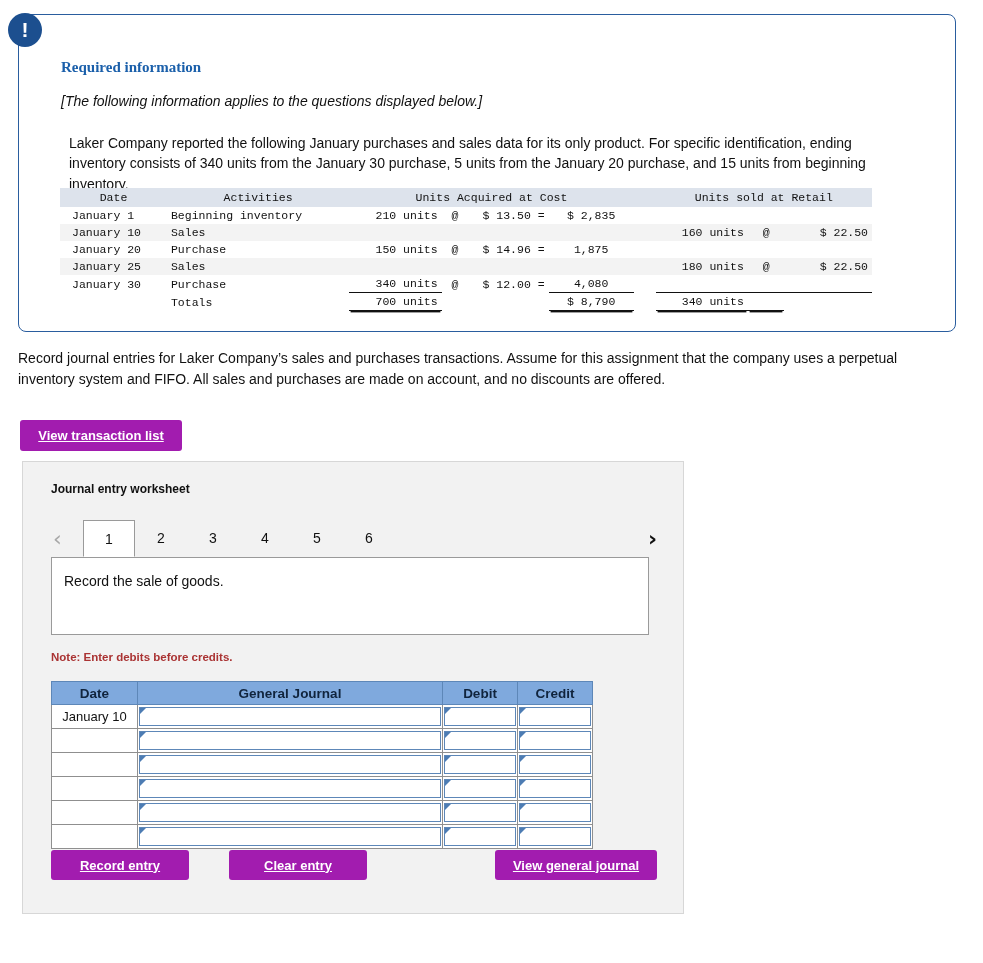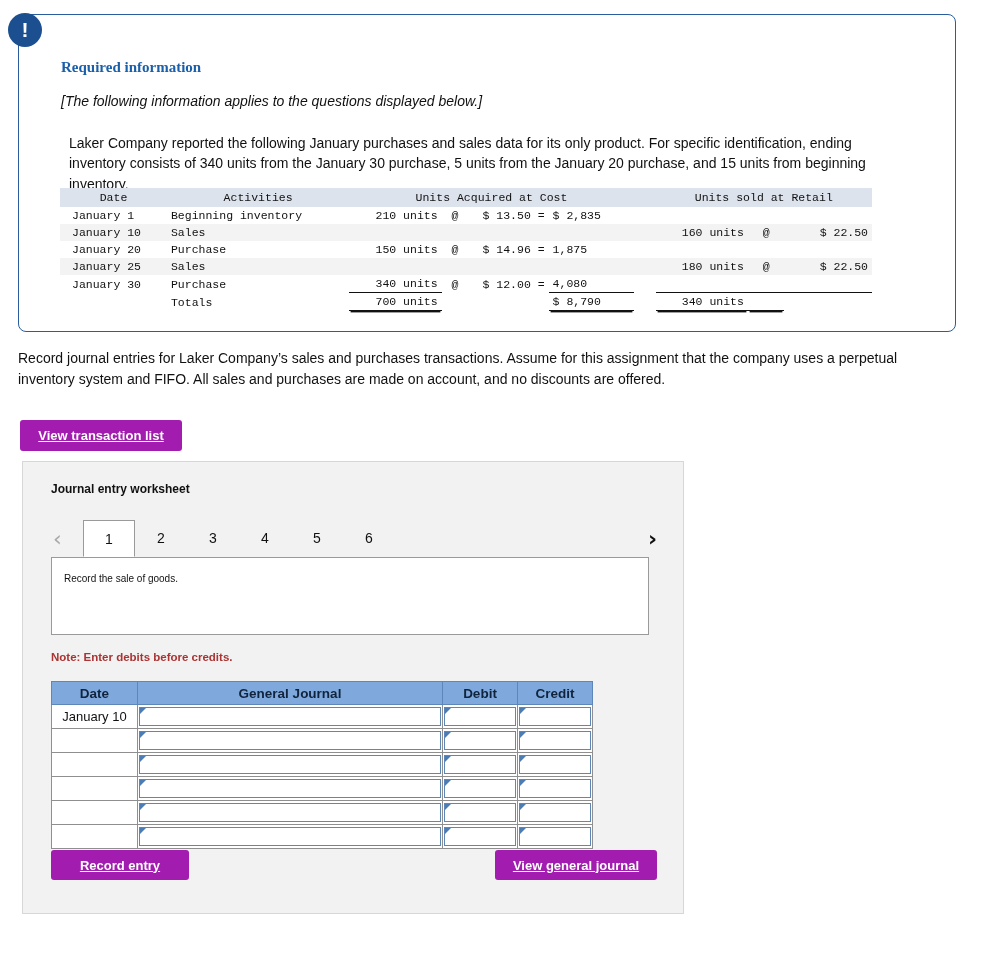--- a/index.html
+++ b/index.html
@@ -96,21 +96,21 @@
     white-space: nowrap;
     vertical-align: bottom;
   }
   table.mono tr.alt td { background: #f3f3f3; }
   table.mono tr.plain td { background: #ffffff; }
   .c-date   { width: 88px;  text-align: left; padding-left: 12px !important; margin-top: 8px;}
   .c-act    { width: 150px; text-align: left; }
   .c-units  { width: 76px;  text-align: right; }
   .c-at     { width: 22px;  text-align: center; }
   .c-price  { width: 66px;  text-align: right; }
-  .c-ext    { width: 70px;  text-align: left; }
+  .c-ext    { width: 70px;  text-align: center; }
   .c-gap    { width: 18px; }
   .c-sunits { width: 76px;  text-align: right; }
   .c-sat    { width: 30px;  text-align: center; }
   .c-sprice { width: 72px;  text-align: right; }
   .ul-single { border-bottom: 1.3px solid #111; }
   .ul-double {
     border-bottom: 1.3px solid #111;
     box-shadow: 0 3px 0 -1.6px #111;
   }
   .hdr-acq { }
@@ -210,21 +210,21 @@
     left: 28px;
     top: 95px;
     width: 598px;
     height: 78px;
     box-sizing: border-box;
     background: #ffffff;
     border: 1px solid #9a9a9a;
   }
   #tab-pane-text {
     padding: 15px 0 0 12px;
-    font-size: 10px;
+    font-size: 14px;
     color: #111;
   }
   #note {
     position: absolute;
     left: 28px;
     top: 189px;
     font-size: 11.5px;
     color: #a33;
     font-weight: bold;
   }
@@ -510,14 +510,15 @@
             <div class="jcell"></div>
           </td>
           <td>
             <div class="jcell"></div>
           </td>
         </tr>
       </tbody>
   </table>
 
   <button id="btn-record" class="btn-blue">Record entry</button>
+  <button id="btn-clear" class="btn-blue">Clear entry</button>
   <button id="btn-viewgj" class="btn-blue">View general journal</button>
 </div>
 
 </body></html>

